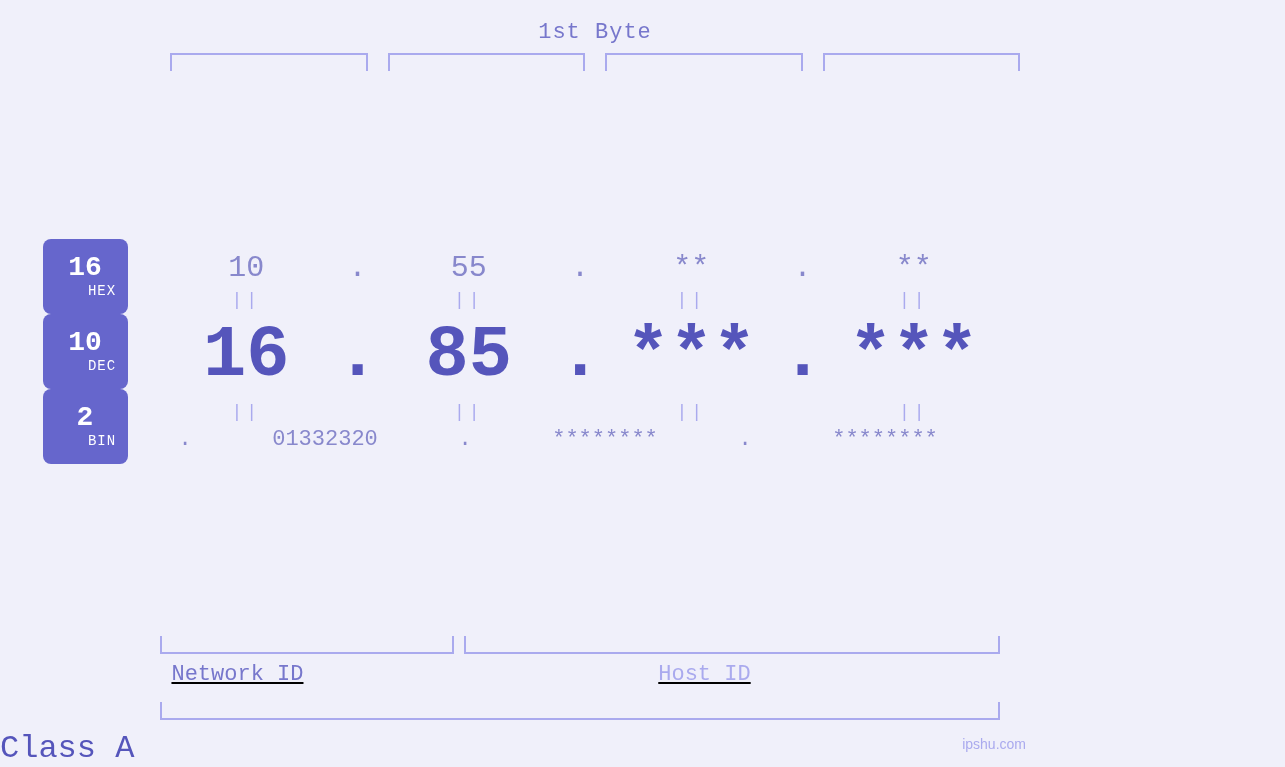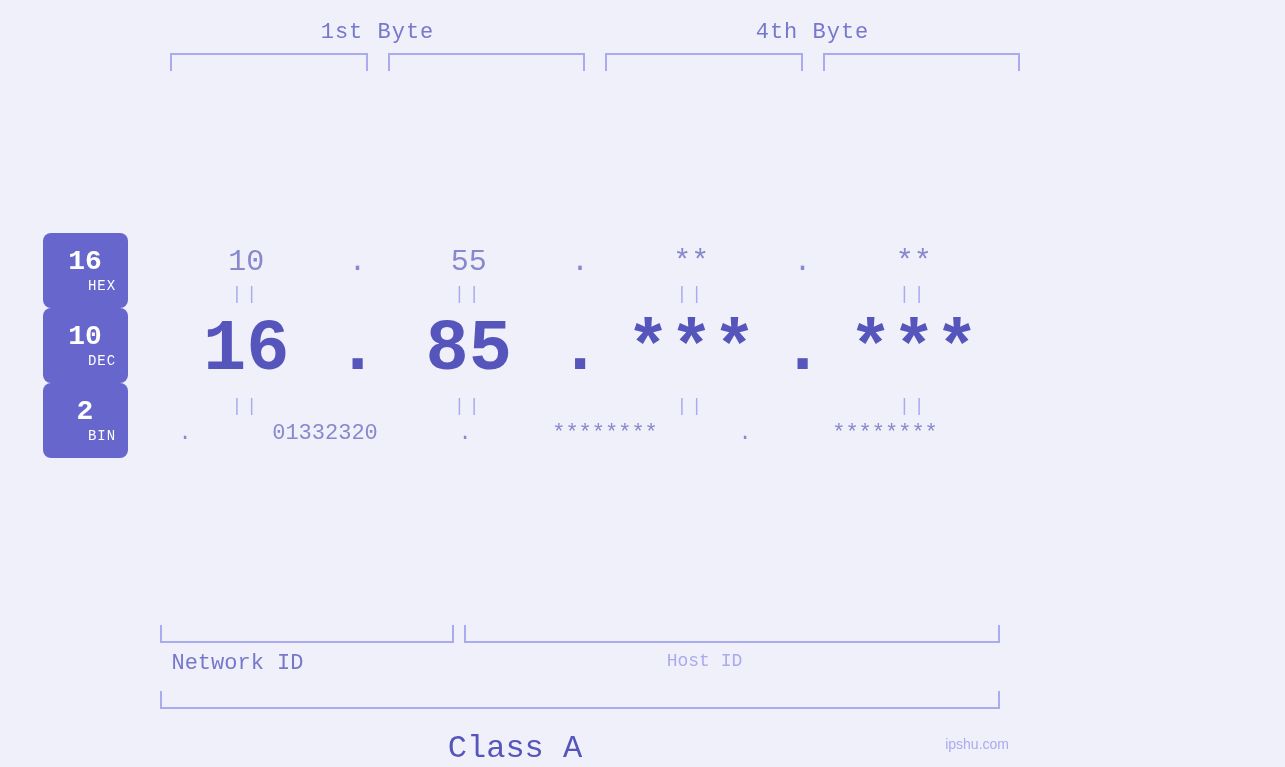--- a/index.html
+++ b/index.html
@@ -218,86 +218,85 @@
       margin-left: 5px;
     }
 
     
     .label-row {
       display: flex;
       width: 100%;
       padding-left: 76px;
       padding-right: 30px;
       margin-top: 8px;
+      text-decoration: underline;
     }
 
     .network-label {
       flex: 2.12;
       text-align: center;
       color: #7777cc;
       font-size: 22px;
       font-family: 'Courier New', Courier, monospace;
       margin-right: 5px;
     }
 
     .host-label {
       flex: 3.88;
       text-align: center;
       color: #aaaaee;
-      font-size: 18px;
+      font-size: 22px;
       font-family: 'Courier New', Courier, monospace;
       margin-left: 5px;
     }
 
     
     .class-bracket-row {
       width: 100%;
       padding-left: 160px;
       padding-right: 30px;
       margin-top: 15px;
     }
 
     .class-bracket-line {
       border-bottom: 2px solid #aaaaee;
       border-left: 2px solid #aaaaee;
       border-right: 2px solid #aaaaee;
       height: 18px;
     }
 
     .class-label-row {
-      text-align: center;
       color: #5555bb;
       font-size: 32px;
       font-family: 'Courier New', Courier, monospace;
-      margin-top: 21px;
+      margin-top: 10px;
       width: 100%;
     }
 
     
     .watermark {
       position: absolute;
       bottom: 15px;
-      right: 21px;
+      right: 4px;
       color: #aaaaee;
       font-size: 14px;
       font-family: Arial, sans-serif;
     }
 
     .asterisk-color {
       color: #8888cc;
     }
   </style>
 </head>
 <body>
 
 <div class="container">
 
   <div class="byte-headers">
     <div class="byte-header">1st Byte</div>
-    <div class="byte-header">4th Byte</div>
   </div>
 
   <div class="bracket-row">
     <div class="bracket-top"></div>
     <div class="bracket-top"></div>
     <div class="bracket-top"></div>
     <div class="bracket-top"></div>
   </div>
 
   <div class="main-content">

